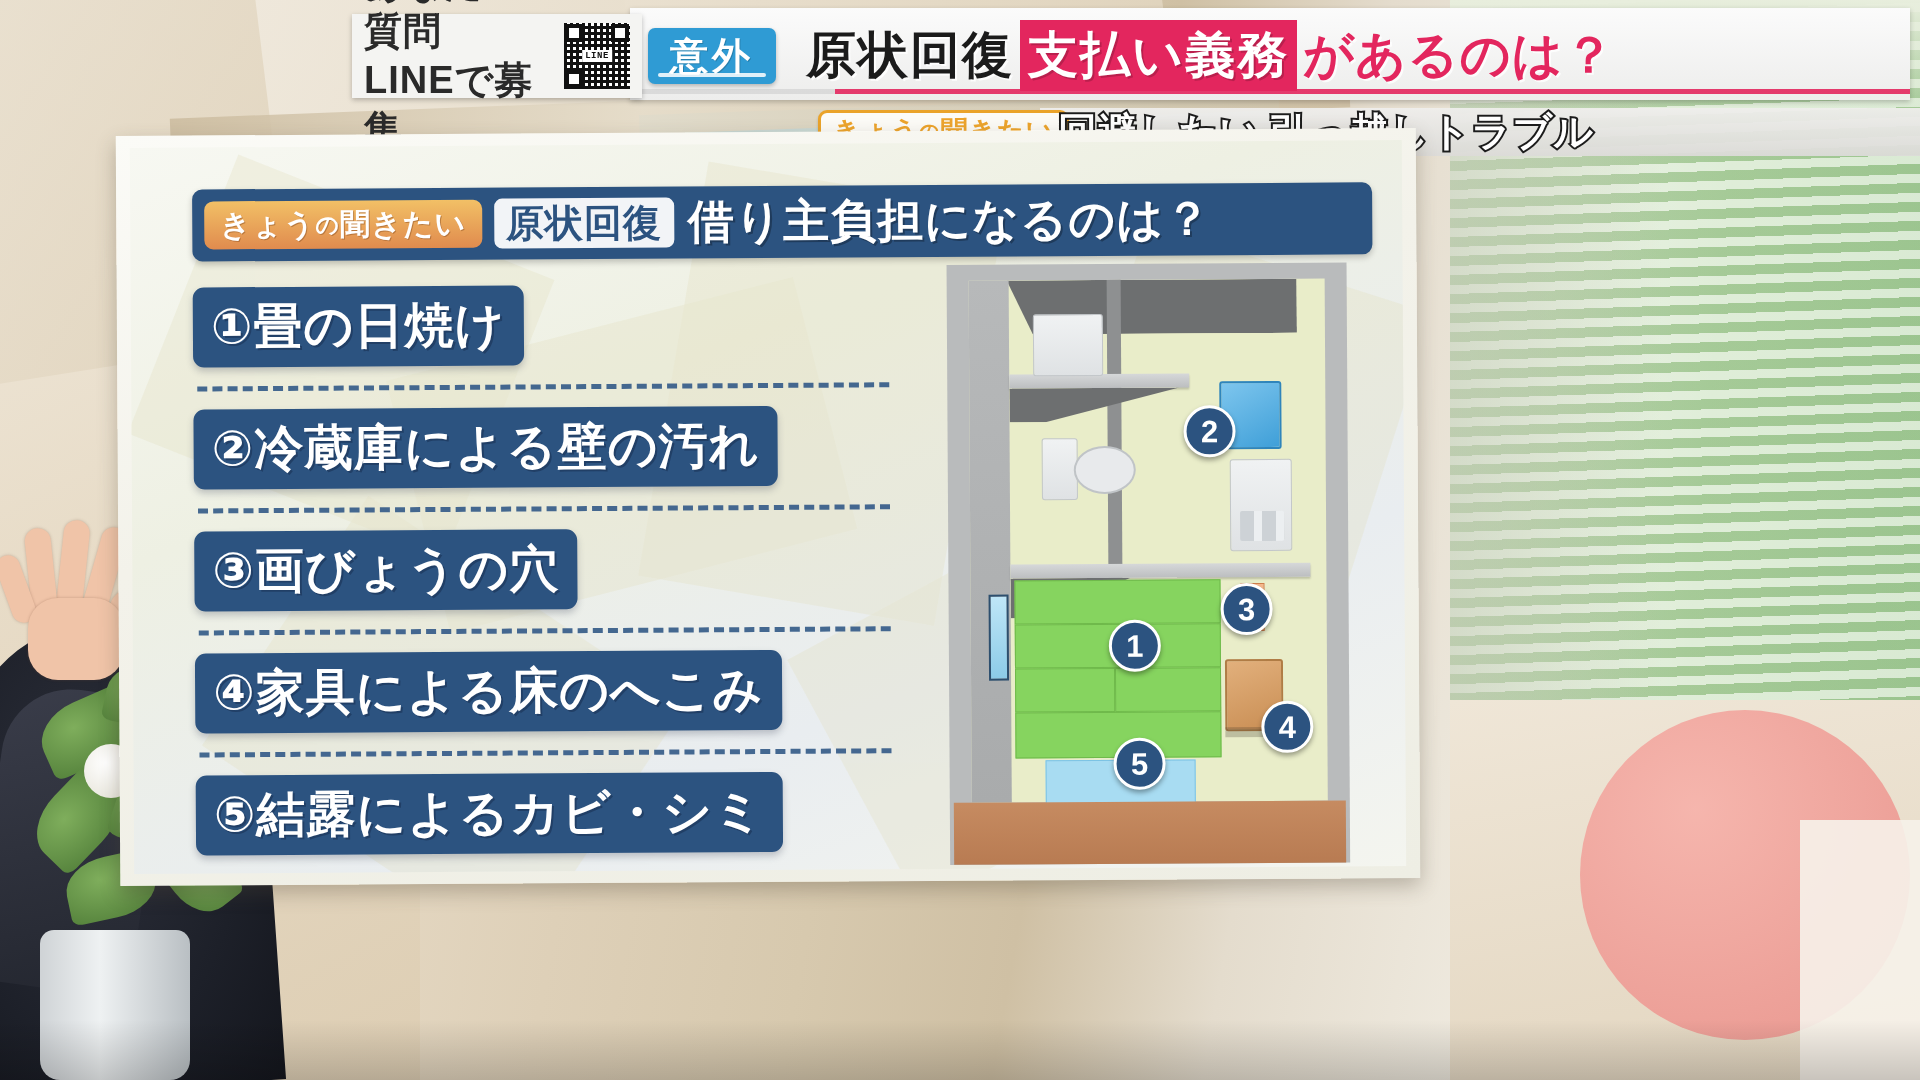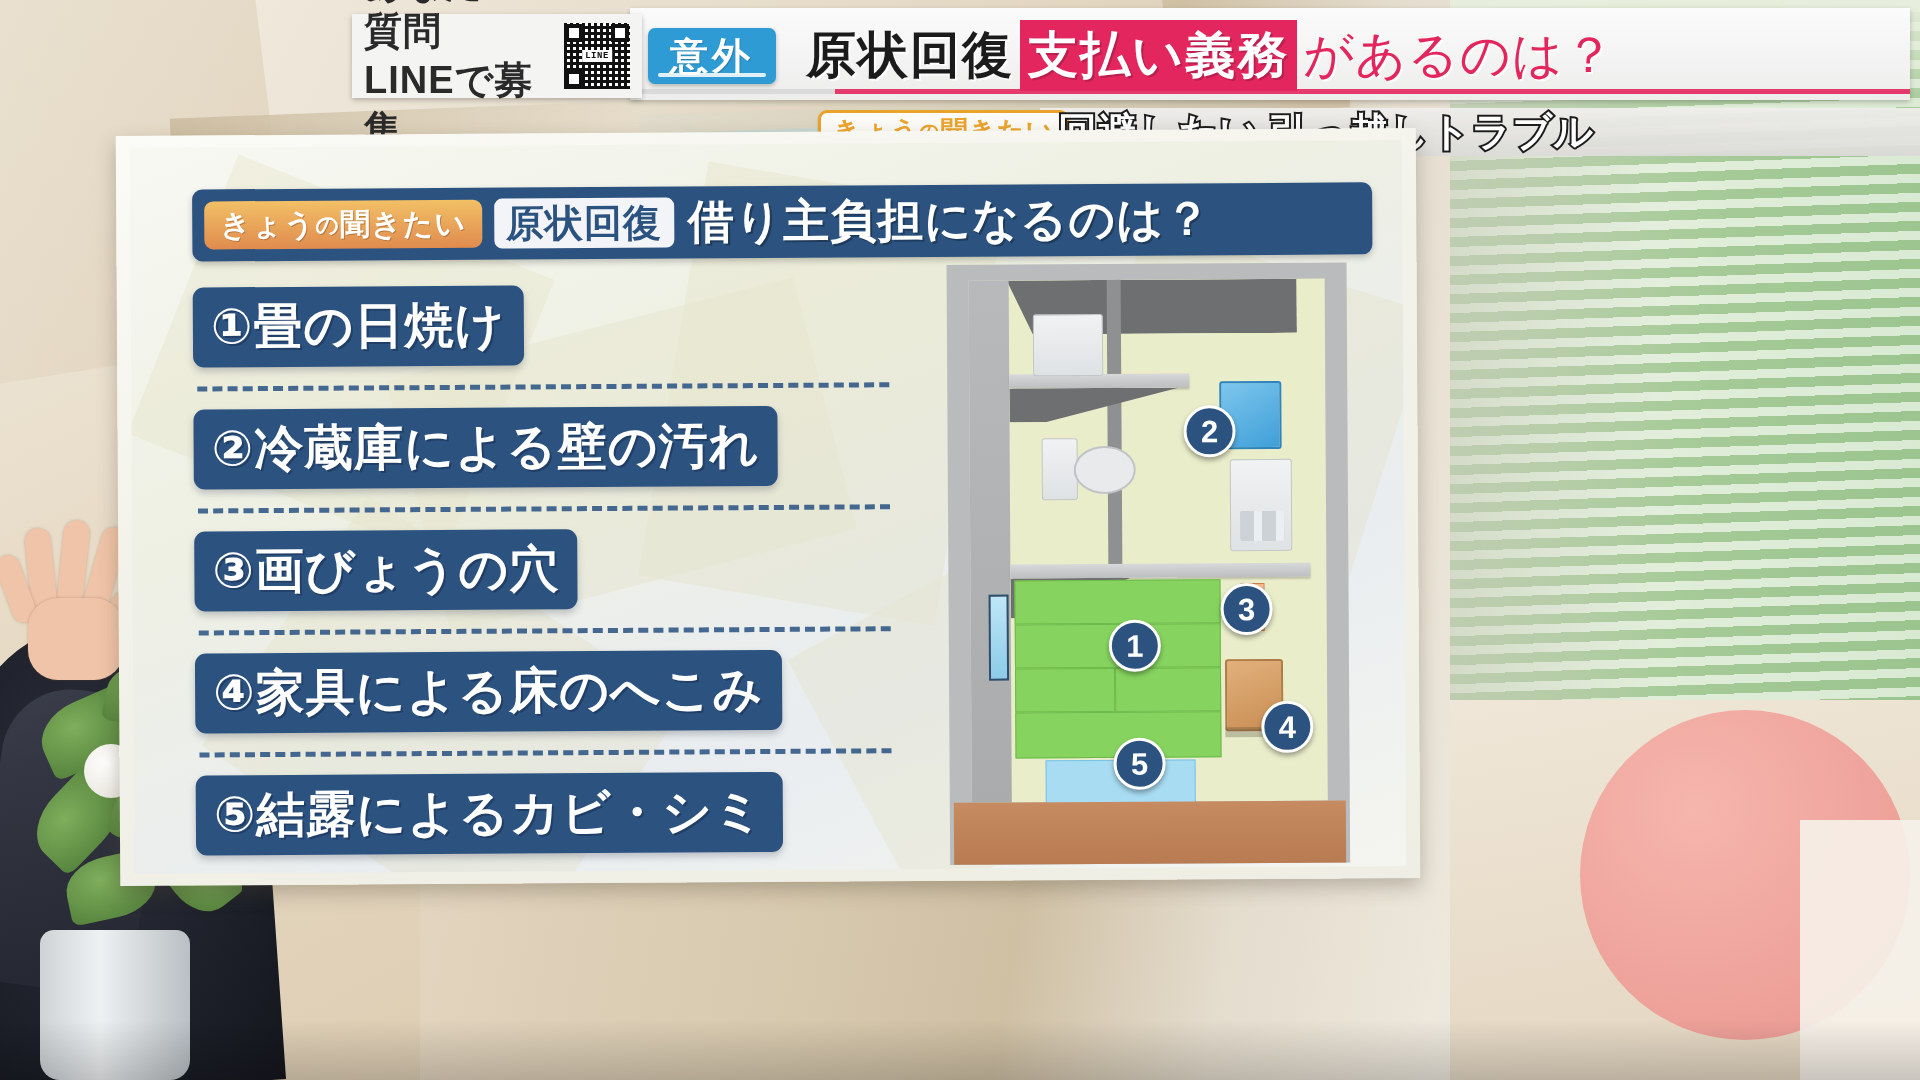--- a/index.html
+++ b/index.html
@@ -83,21 +83,21 @@
   .badge-igai span{font-size:38px;font-weight:700;color:#fff;letter-spacing:4px;
     text-shadow:1px 1px 0 rgba(0,0,0,.18);}
   .badge-igai:after{content:"";position:absolute;left:10px;bottom:7px;width:108px;height:4px;
     background:rgba(255,255,255,.85);border-radius:2px;}
 
   .head-line{position:absolute;left:806px;top:24px;height:62px;display:flex;align-items:center;gap:6px;}
   .hl-black{font-size:50px;font-weight:700;color:#1b1b1b;letter-spacing:2px;
     text-shadow:2px 2px 0 rgba(255,255,255,.85);}
   .hl-box{background:#e3265e;color:#fff;font-size:50px;font-weight:700;letter-spacing:2px;
     padding:2px 8px;text-shadow:2px 2px 0 rgba(0,0,0,.18);}
-  .hl-pink{font-size:50px;font-weight:400;color:#e3265e;letter-spacing:1px;
+  .hl-pink{font-size:50px;font-weight:700;color:#e3265e;letter-spacing:1px;
     text-shadow:2px 2px 0 rgba(255,255,255,.8);}
   .row2-bg{position:absolute;left:1040px;top:108px;width:880px;height:48px;
     background:linear-gradient(180deg,#efeeec,#dcdbd8);opacity:.95;}
   .badge-kyou{position:absolute;left:818px;top:110px;height:42px;
     background:#fcfbf7;border:3px solid #eaa32a;border-radius:9px;
     display:flex;align-items:center;padding:0 12px;box-sizing:border-box;
     box-shadow:0 2px 3px rgba(0,0,0,.18);}
   .badge-kyou span{font-size:27px;font-weight:700;color:#eda42c;letter-spacing:1px;}
   .badge-kyou .sm{font-size:20px;}
   .row2-txt{position:absolute;left:1058px;top:108px;height:48px;display:flex;align-items:center;gap:8px;}

